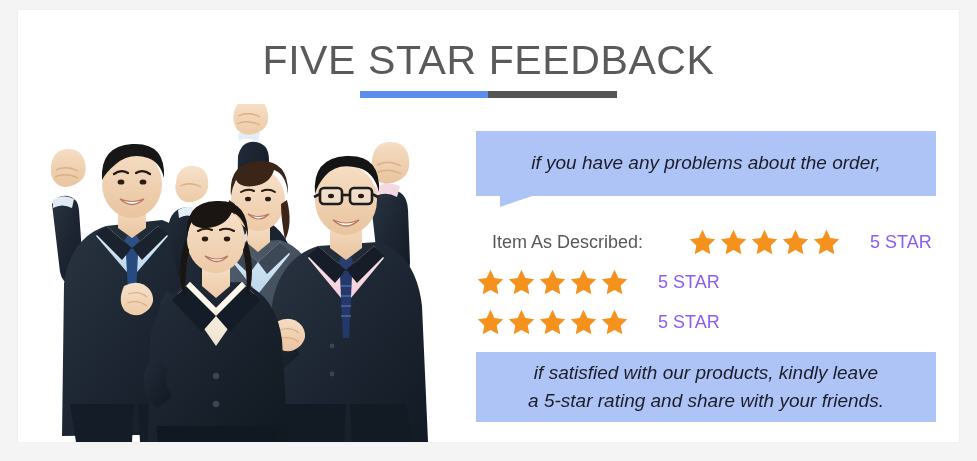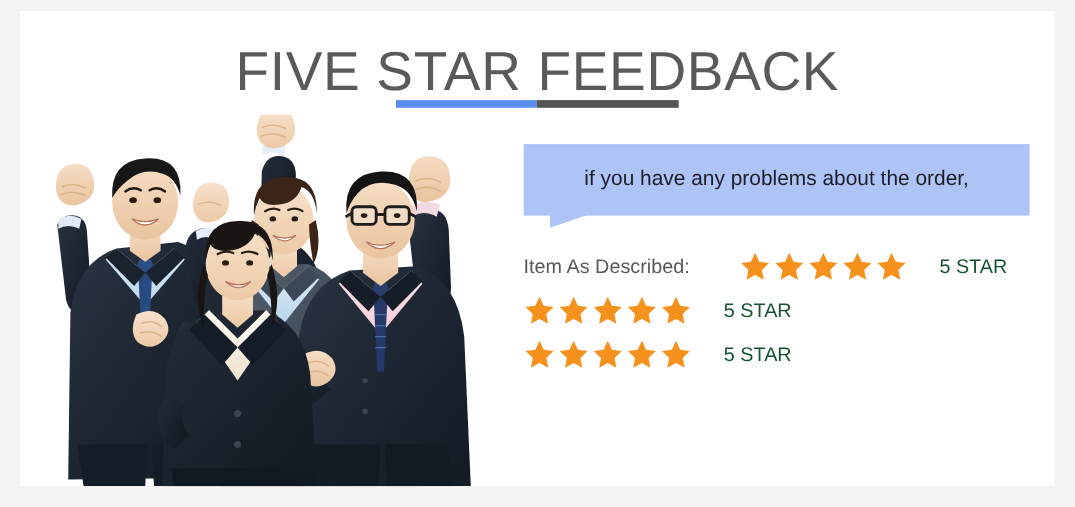--- a/index.html
+++ b/index.html
@@ -28,21 +28,21 @@
     box-shadow: 0 0 0 1px #f0f0f0;
   }
 
   
   .title {
     position: absolute;
     left: 0;
     top: 38px;
     width: 977px;
     text-align: center;
-    font-size: 50px;
+    font-size: 41px;
     font-weight: 300;
     letter-spacing: 0.6px;
     color: #5a5a5a;
     line-height: 1.1;
     white-space: nowrap;
   }
   .rule {
     position: absolute;
     top: 91px;
     height: 7px;
@@ -108,35 +108,36 @@
     position: relative;
     height: 40px;
     display: flex;
     align-items: center;
   }
   .rating-label {
     width: 196px;
     font-size: 18px;
     color: #58585a;
     white-space: nowrap;
+    margin-left: 16px;
   }
   .stars {
     width: 160px;
     display: flex;
     align-items: center;
     gap: 2px;
   }
   .star {
     width: 29px;
     height: 28px;
     display: block;
   }
   .rating-value {
     font-size: 18px;
-    color: #14532d;
+    color: #8b5cf6;
     white-space: nowrap;
     margin-left: 22px;
   }
 
   
   .bubble-bottom {
     position: absolute;
     left: 476px;
     top: 352px;
     width: 460px;
@@ -146,21 +147,21 @@
     align-items: center;
     justify-content: center;
   }
   .bubble-bottom .bubble-text {
     text-align: center;
     font-size: 19px;
     color: #1d1d28;
     line-height: 1.45;
     padding: 0 6px;
   }
-  .tline { display: block; }
+  .tline { display: block; font-style: italic; }
 </style>
 </head>
 <body>
 
 <div class="banner">
   <div class="card"></div>
 
   <div class="title">FIVE STAR FEEDBACK</div>
   <span class="rule rule-left"></span>
   <span class="rule rule-right"></span>
@@ -446,13 +447,19 @@
           </svg>
         <svg class="star" viewBox="0 0 24 24" xmlns="http://www.w3.org/2000/svg">
             <polygon points="12,1.6 15.3,8.6 22.9,9.6 17.3,15 18.7,22.6 12,18.9 5.3,22.6 6.7,15 1.1,9.6 8.7,8.6" fill="#f5921e"></polygon>
           </svg>
       </span>
       <span class="rating-value">5 STAR</span>
     </div>
 
   </div>
 
+  <div class="bubble-bottom">
+    <div class="bubble-text">
+      <span class="tline">if satisfied with our products, kindly leave</span>
+      <span class="tline">a 5-star rating and share with your friends.</span>
+    </div>
+  </div>
 </div>
 
 </body></html>

